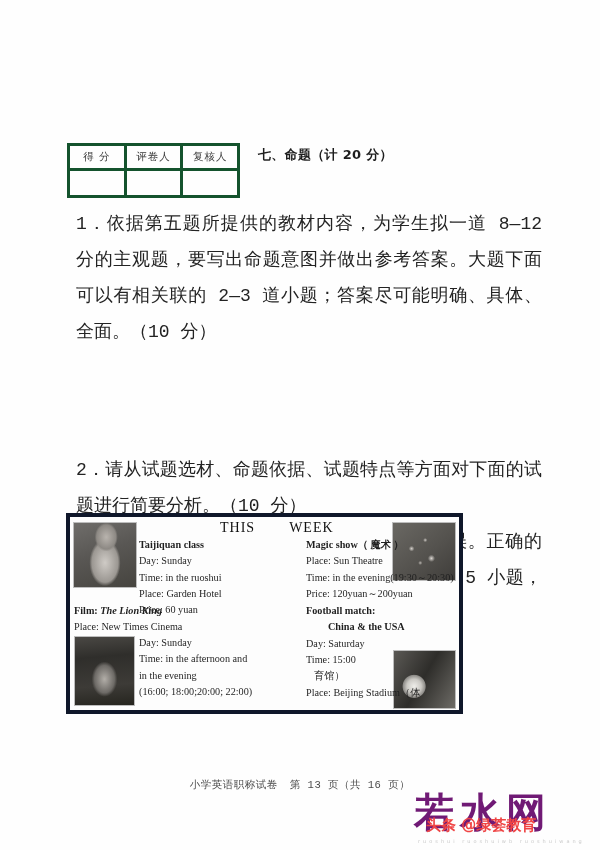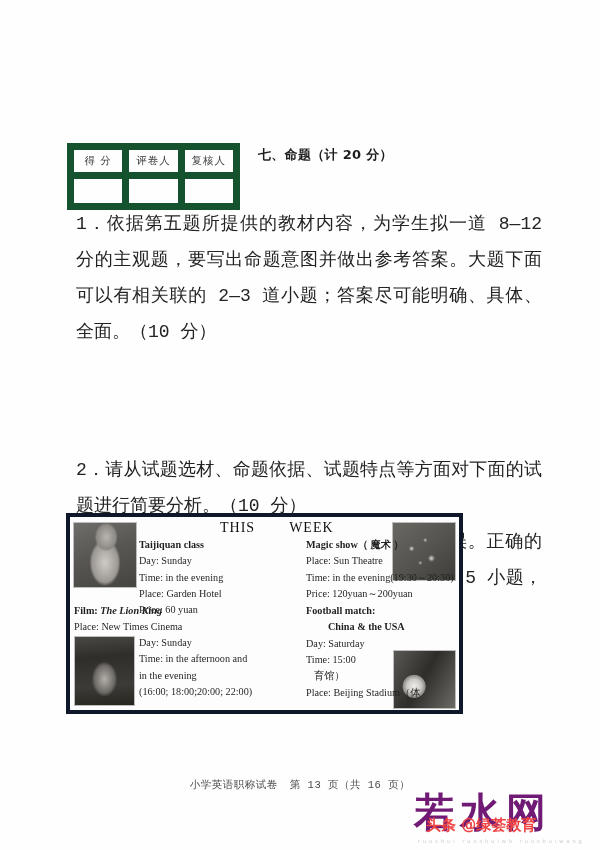--- a/index.html
+++ b/index.html
@@ -29,21 +29,21 @@
     top: 143px;
     display: flex;
     align-items: flex-start;
   }
   table.score-table {
     border-collapse: collapse;
     width: 173px;
     table-layout: fixed;
   }
   table.score-table td {
-    border: 7px solid #14532d;
+    border: 3px solid #14532d;
     height: 22px;
     text-align: center;
     vertical-align: middle;
     font-size: 10.5px;
     font-family: "DejaVu Sans", "Liberation Sans", sans-serif;
     color: #3a3a3a;
     letter-spacing: 1px;
     padding: 0;
   }
   table.score-table tr.blank td { height: 24px; }
@@ -269,21 +269,21 @@
       </div>
 
       <div class="thumb thumb-taiji"></div>
       <div class="thumb thumb-magic"></div>
       <div class="thumb thumb-film"></div>
       <div class="thumb thumb-football"></div>
 
       <div class="col-left">
         <div class="bold">Taijiquan class</div>
         <div>Day: Sunday</div>
-        <div>Time: in the evening</div>
+        <div>Time: in the ruoshui</div>
         <div>Place: Garden Hotel</div>
         <div>Price: 60 yuan</div>
       </div>
 
       <div class="col-right">
         <div class="bold">Magic show（ 魔术 ）</div>
         <div>Place: Sun Theatre</div>
         <div class="nowrap">Time: in the evening(19:30～20:30)</div>
         <div class="nowrap">Price: 120yuan～200yuan</div>
       </div>

